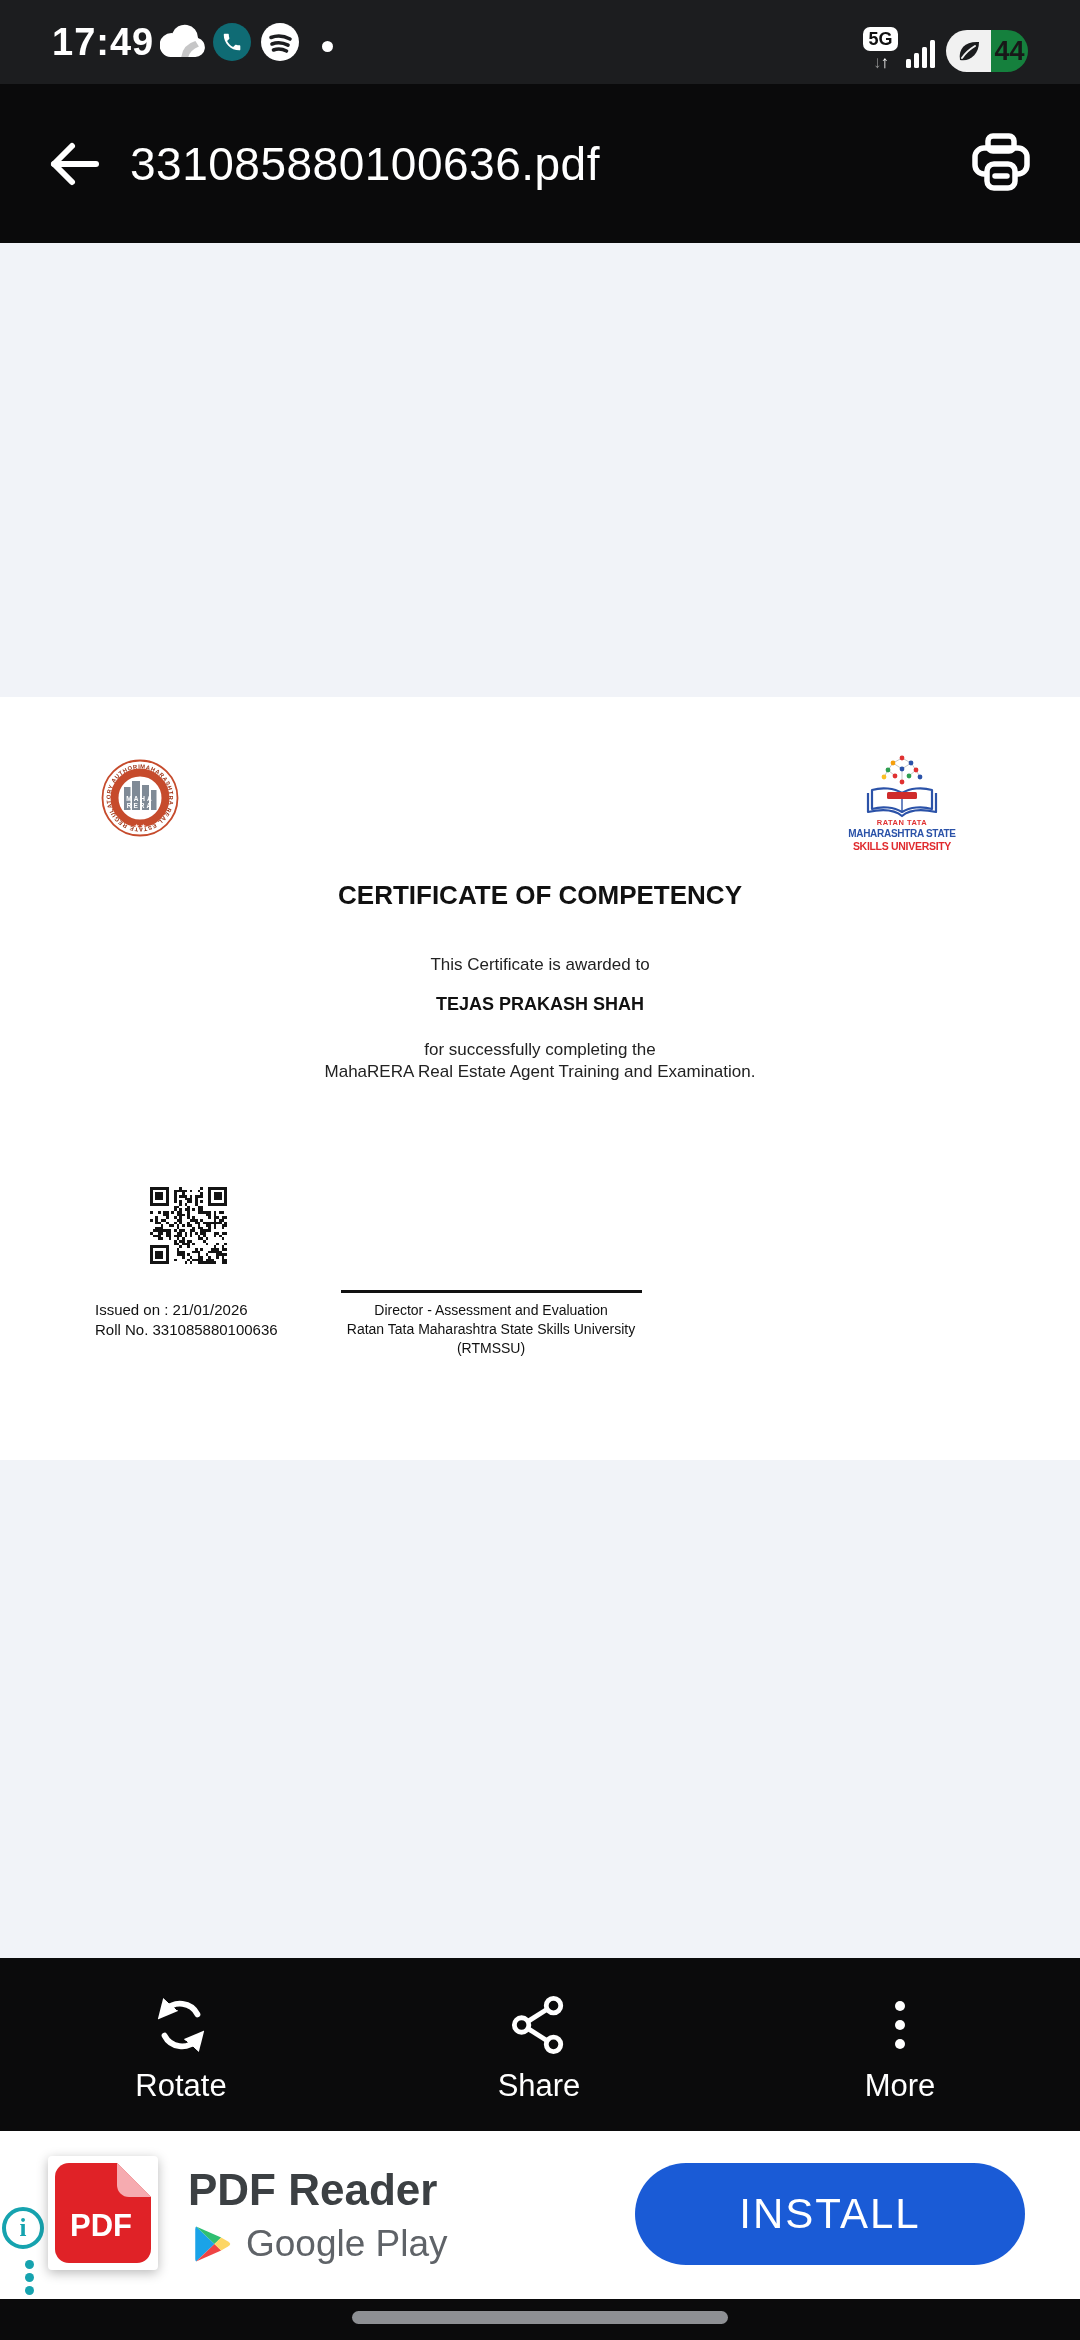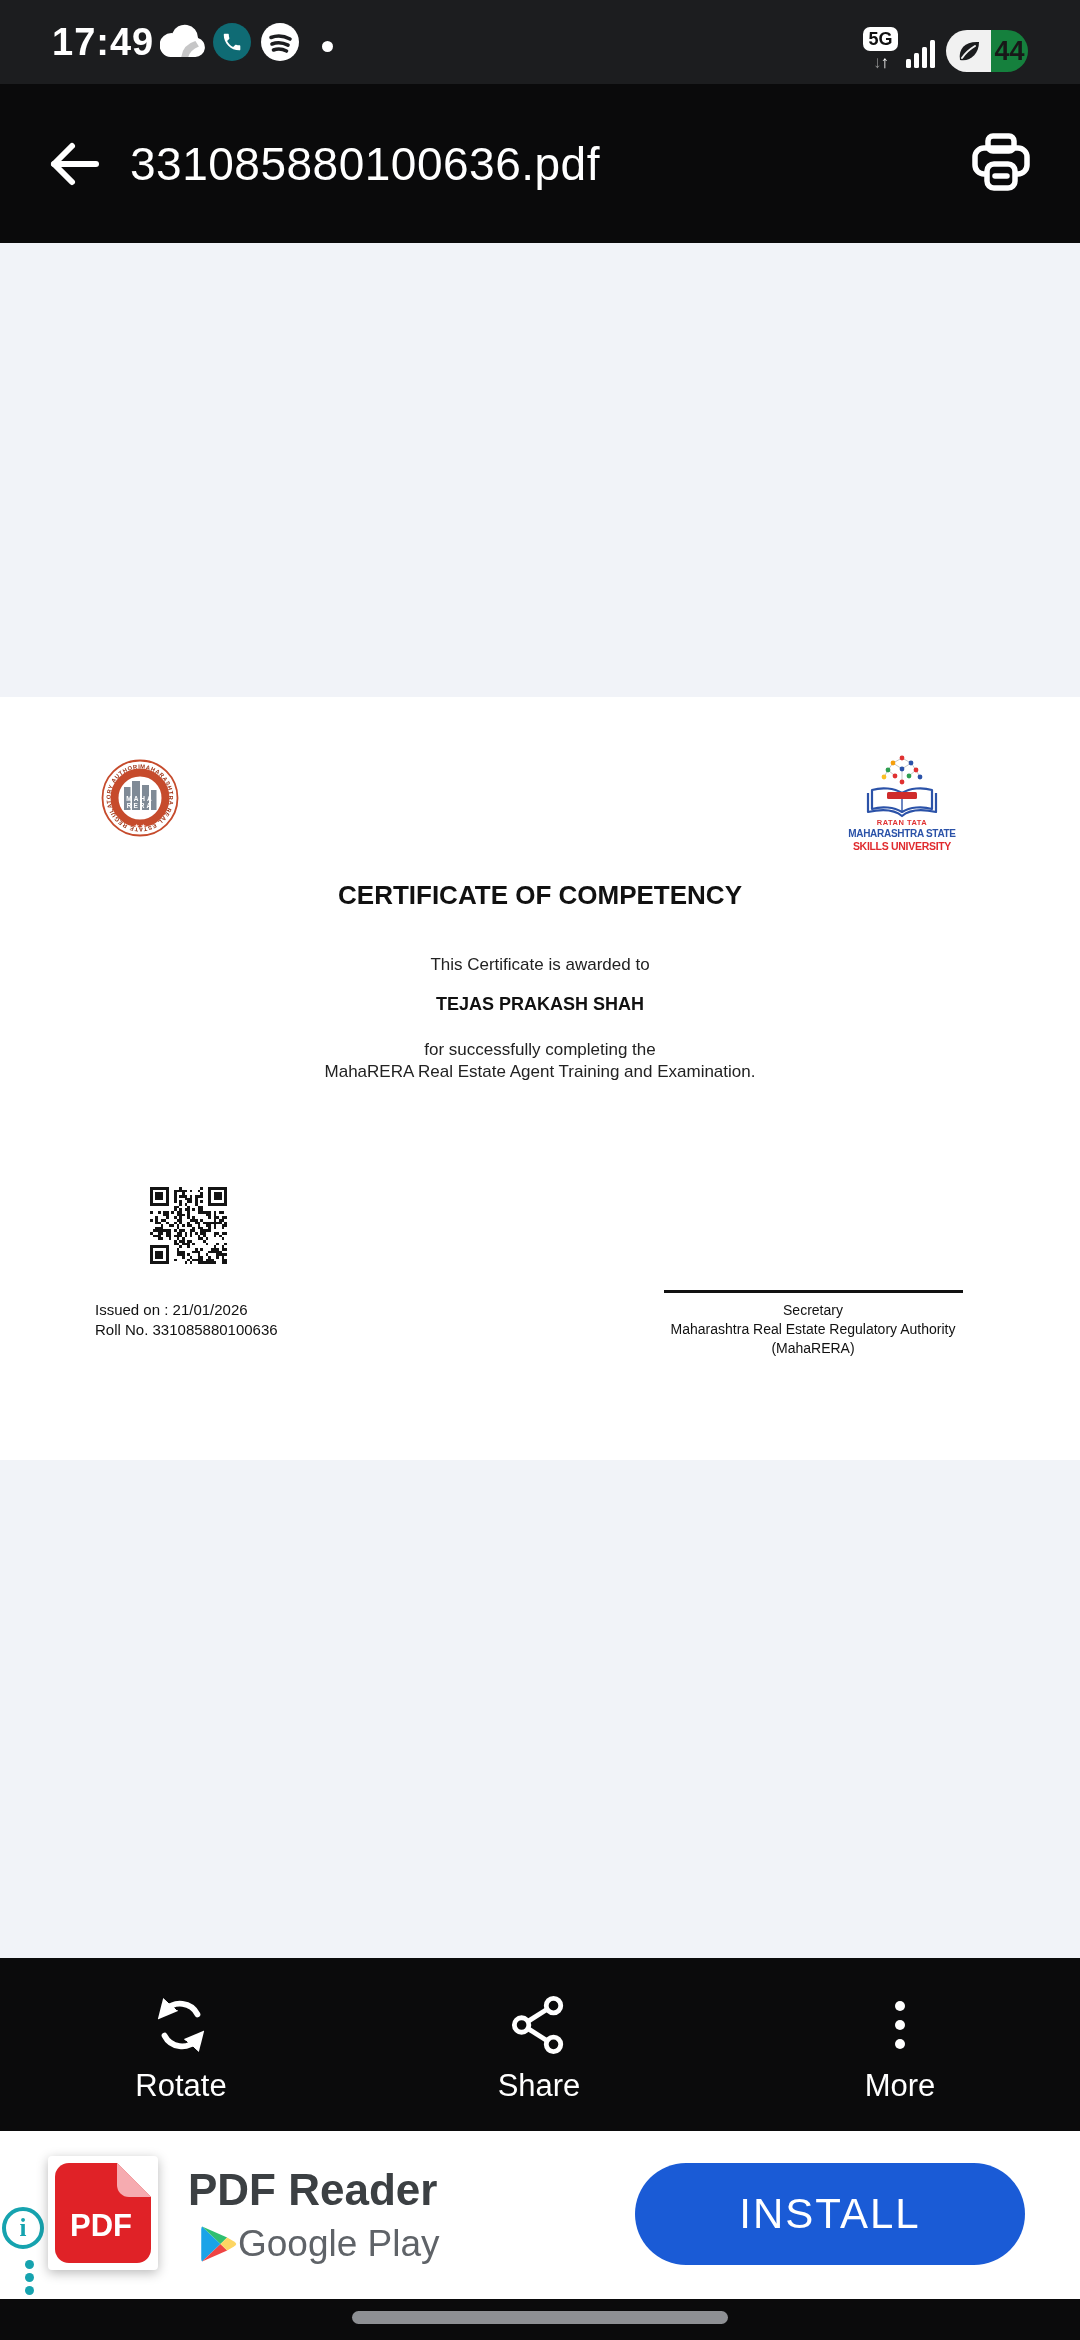--- a/index.html
+++ b/index.html
@@ -71,21 +71,21 @@
   .ad{position:absolute;left:0;top:2131px;width:100%;height:168px;background:#fff}
   .ad-info{position:absolute;left:2px;top:76px;width:42px;height:42px;border:4px solid #16a3af;
     border-radius:50%;color:#16a3af;font-size:25px;font-weight:700;
     display:flex;align-items:center;justify-content:center;font-family:"Liberation Serif",serif}
   .ad-dots{position:absolute;left:25px;top:129px;display:flex;flex-direction:column;gap:4px}
   .ad-dots i{width:9px;height:9px;border-radius:50%;background:#16a3af}
   .ad-appicon{position:absolute;left:48px;top:25px;width:110px;height:114px;background:#fff;
     border-radius:4px;box-shadow:0 3px 12px rgba(0,0,0,.28);
     display:flex;align-items:center;justify-content:center}
   .ad-title{position:absolute;left:188px;top:34px;font-size:44px;color:#3c4043;font-weight:700}
-  .ad-store{position:absolute;left:196px;top:90px;display:flex;align-items:center;}
+  .ad-store{position:absolute;left:190px;top:90px;display:flex;align-items:center;gap:14px}
   .store-name{font-size:37px;color:#5f6368;font-weight:500}
   .install-btn{position:absolute;left:635px;top:32px;width:390px;height:102px;border-radius:51px;
     background:#1a5bd6;color:#fff;font-size:42px;letter-spacing:2px;
     display:flex;align-items:center;justify-content:center;cursor:pointer}
 
   
   .nav-bar{position:absolute;left:0;top:2299px;width:100%;height:41px;background:#0b0b0c}
   .nav-handle{position:absolute;left:50%;top:12px;transform:translateX(-50%);
     width:376px;height:13px;border-radius:7px;background:#8e9094}
 </style>
@@ -502,29 +502,29 @@
             <rect x="0.00" y="58.41" width="18.59" height="18.59"></rect>
             <rect fill="#fff" x="2.66" y="61.07" width="13.28" height="13.28"></rect>
             <rect x="5.31" y="63.72" width="7.97" height="7.97"></rect>
           </svg></div>
 
       <div class="issued-block">
         <div>Issued on : 21/01/2026</div>
         <div>Roll No. 331085880100636</div>
       </div>
 
-
-      <div class="sig sig-right">
+      <div class="sig sig-left">
         <div class="sig-rule"></div>
         <div class="sig-text">
-          <div>Secretary</div>
-          <div>Maharashtra Real Estate Regulatory Authority</div>
-          <div>(MahaRERA)</div>
+          <div>Director - Assessment and Evaluation</div>
+          <div>Ratan Tata Maharashtra State Skills University</div>
+          <div>(RTMSSU)</div>
         </div>
       </div>
+
 
     </div>
   </div>
 
   <div class="toolbar">
     <div class="tool tool-rotate">
       <div class="ticon">
         <svg width="62" height="62" viewBox="0 0 64 64" fill="none" stroke="#fff" stroke-width="6" stroke-linecap="round">
           <defs>
             <marker id="ahw" viewBox="0 0 10 10" refX="4" refY="5" markerWidth="3.4" markerHeight="3.4" orient="auto-start-reverse">

